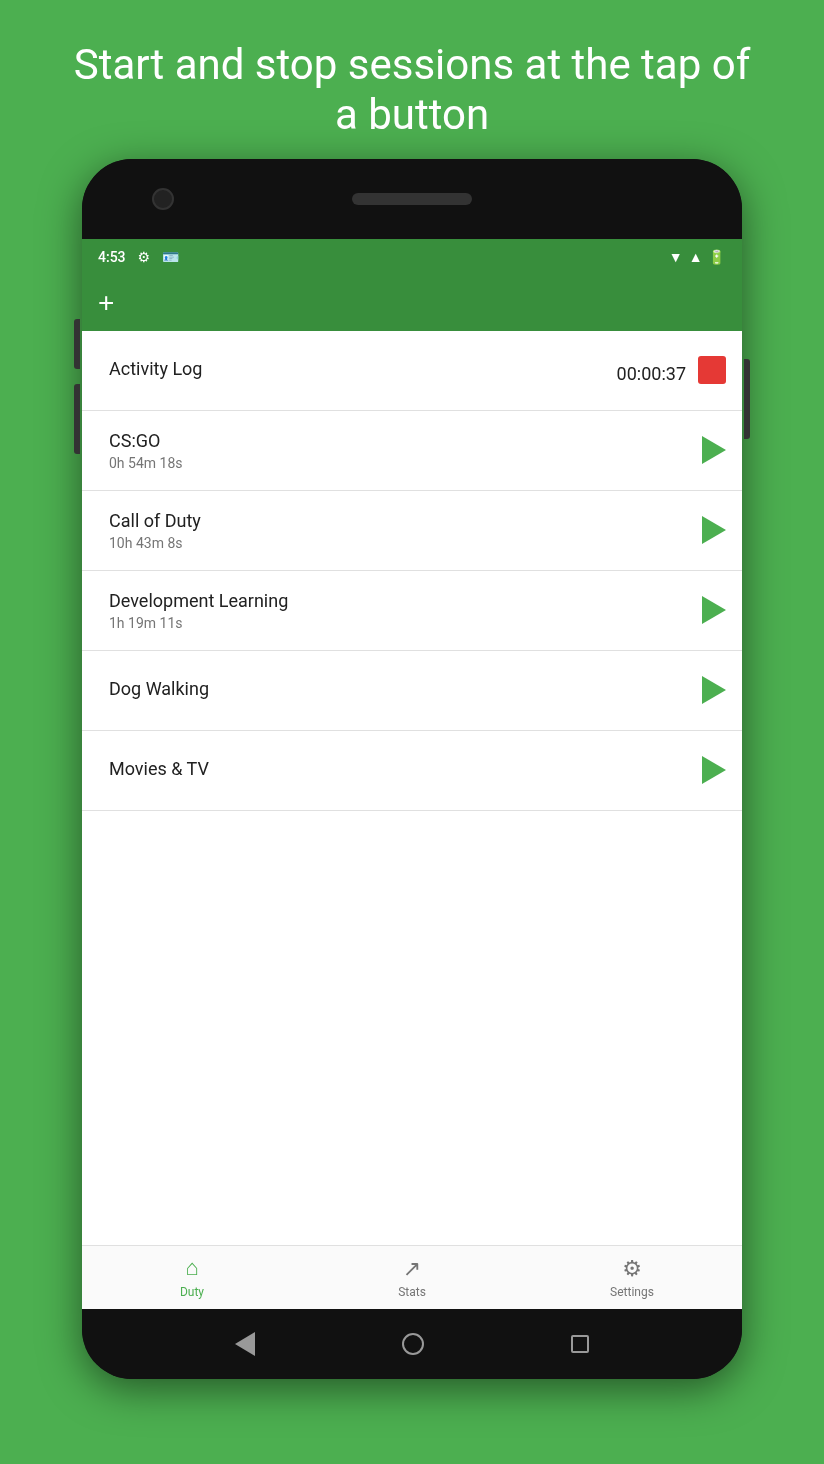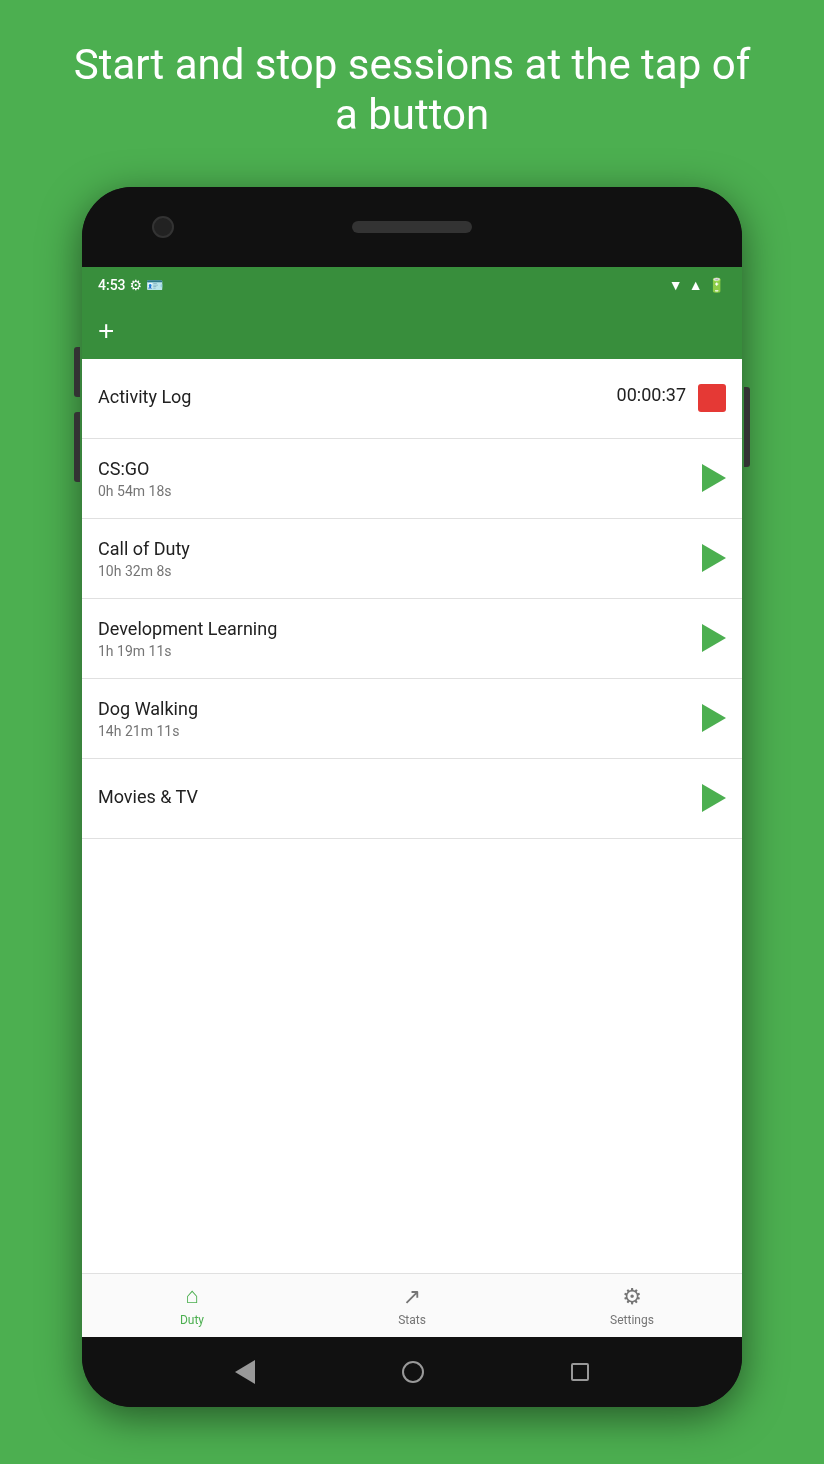--- a/index.html
+++ b/index.html
@@ -13,21 +13,21 @@
       flex-direction: column;
       align-items: center;
       overflow: hidden;
     }
 
     .header-text {
       color: white;
       font-size: 42px;
       font-weight: 400;
       text-align: center;
-      padding: 40px 60px 46px;
+      padding: 40px 60px 18px;
       line-height: 1.2;
     }
 
     .phone-wrapper {
       position: relative;
       width: 660px;
       height: 1220px;
       background: #1a1a1a;
       border-radius: 50px;
       padding: 0;
@@ -81,21 +81,21 @@
       align-items: center;
       padding: 0 16px;
       color: white;
       font-size: 14px;
       font-weight: 500;
     }
 
     .status-left {
       display: flex;
       align-items: center;
-      gap: 4px;
+      gap: 12px;
     }
 
     .status-right {
       margin-left: auto;
       display: flex;
       align-items: center;
       gap: 6px;
     }
 
     .wifi-icon, .signal-icon, .battery-icon {
@@ -139,37 +139,38 @@
       display: flex;
       align-items: center;
       padding: 16px 16px;
       border-bottom: 1px solid #e0e0e0;
       background: white;
       min-height: 80px;
     }
 
     .activity-info {
       flex: 1;
+      margin-left: 11px;
     }
 
     .activity-name {
       font-size: 18px;
       font-weight: 400;
       color: #212121;
       margin-bottom: 4px;
     }
 
     .activity-time {
       font-size: 14px;
       color: #757575;
     }
 
     .activity-right {
       display: flex;
-      align-items: flex-start;
+      align-items: flex-end;
       gap: 12px;
     }
 
     .timer-display {
       font-size: 18px;
       color: #212121;
       font-weight: 400;
     }
 
     .stop-btn {
@@ -351,41 +352,40 @@
           <div class="activity-time">0h 54m 18s</div>
         </div>
         <div class="activity-right">
           <div class="play-btn"></div>
         </div>
       </div>
 
       <div class="activity-item">
         <div class="activity-info">
           <div class="activity-name">Call of Duty</div>
-          <div class="activity-time">10h 32m 8s</div>
+          <div class="activity-time">10h 43m 8s</div>
         </div>
         <div class="activity-right">
           <div class="play-btn"></div>
         </div>
       </div>
 
       <div class="activity-item">
         <div class="activity-info">
           <div class="activity-name">Development Learning</div>
           <div class="activity-time">1h 19m 11s</div>
         </div>
         <div class="activity-right">
           <div class="play-btn"></div>
         </div>
       </div>
 
       <div class="activity-item">
         <div class="activity-info">
           <div class="activity-name">Dog Walking</div>
-          <div class="activity-time">14h 21m 11s</div>
         </div>
         <div class="activity-right">
           <div class="play-btn"></div>
         </div>
       </div>
 
 
 
       <div class="activity-item">
         <div class="activity-info">

